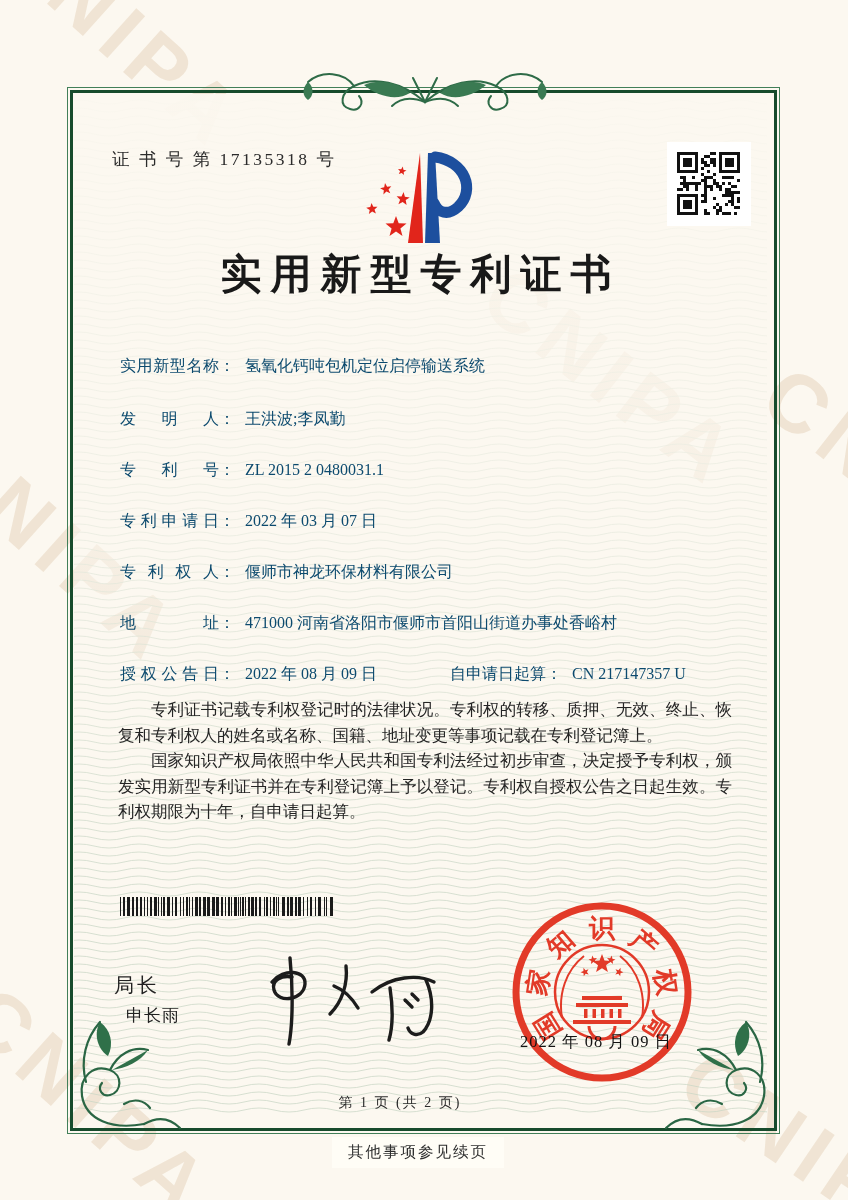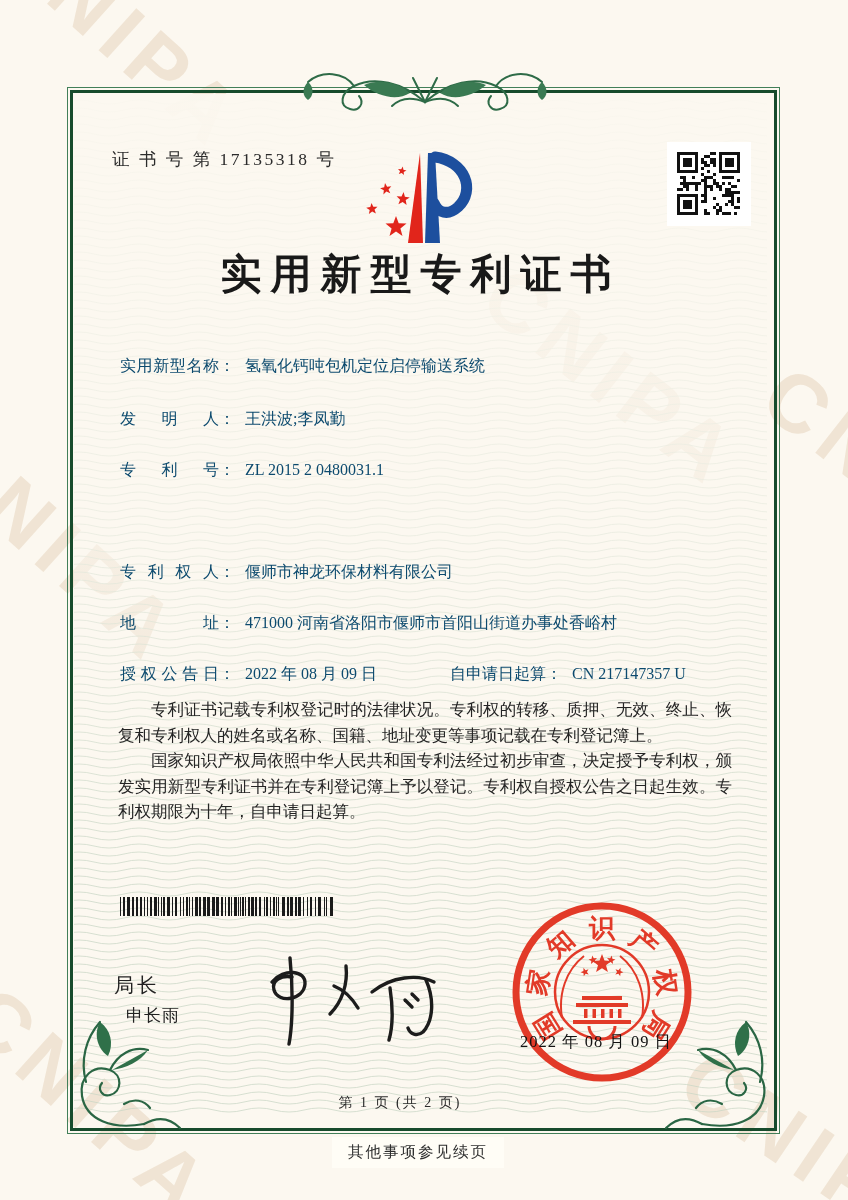--- a/index.html
+++ b/index.html
@@ -247,20 +247,23 @@
 
   <div class="row" style="top:356px">
     <span class="lbl">实用新型名称</span><span>：</span><span class="val">氢氧化钙吨包机定位启停输送系统</span>
   </div>
   <div class="row" style="top:409px">
     <span class="lbl">发明人</span><span>：</span><span class="val">王洪波;李凤勤</span>
   </div>
   <div class="row" style="top:460px">
     <span class="lbl">专利号</span><span>：</span><span class="val">ZL 2015 2 0480031.1</span>
   </div>
+  <div class="row" style="top:511px">
+    <span class="lbl">专利申请日</span><span>：</span><span class="val">2022 年 03 月 07 日</span>
+  </div>
   <div class="row" style="top:562px">
     <span class="lbl">专利权人</span><span>：</span><span class="val">偃师市神龙环保材料有限公司</span>
   </div>
   <div class="row" style="top:613px">
     <span class="lbl">地址</span><span>：</span><span class="val">471000 河南省洛阳市偃师市首阳山街道办事处香峪村</span>
   </div>
 
   <div class="row" style="top:664px;width:612px">
     <span class="lbl">授权公告日</span><span>：</span><span class="val">2022 年 08 月 09 日</span>
     <span class="pair2">

